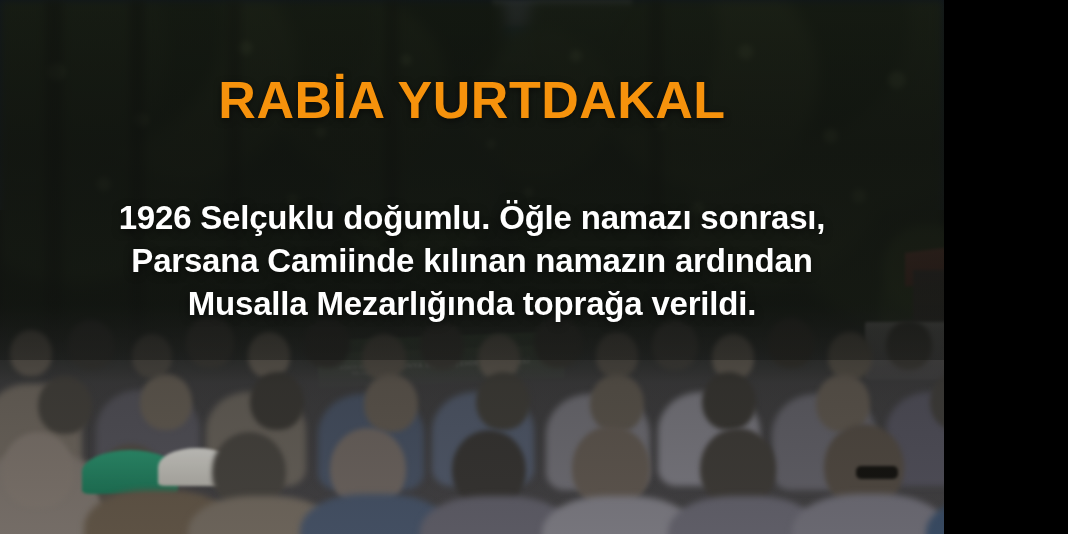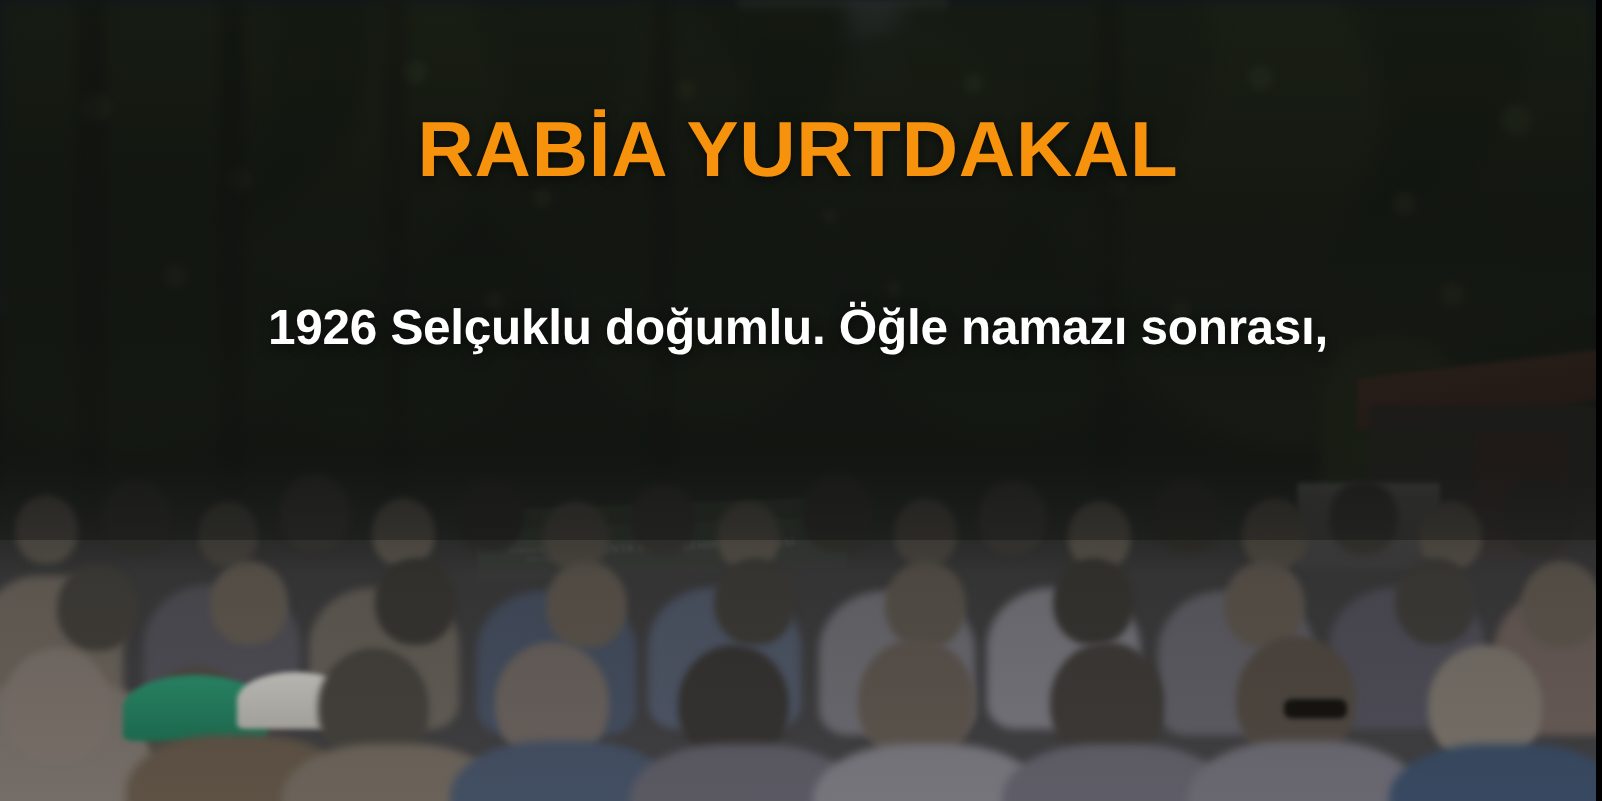--- a/index.html
+++ b/index.html
@@ -3,21 +3,21 @@
 <meta charset="utf-8">
 <title>Memorial Card</title>
 <style>
   html, body {
     margin: 0;
     padding: 0;
     background: #000;
   }
   #stage {
     position: relative;
-    width: 1064px;
+    width: 944px;
     height: 534px;
     overflow: hidden;
     font-family: "Liberation Sans", sans-serif;
     background: #1a1d18;
     user-select: none;
   }
 
   
   .layer { position: absolute; inset: 0; }
 
@@ -324,16 +324,18 @@
 
     <div class="scrim-top"></div>
     <div class="scrim"></div>
   </div>
 
   <div class="text-wrap">
     <h1 class="headline">RABİA YURTDAKAL</h1>
 
     <div class="subtext">
       <span class="ln">1926 Selçuklu doğumlu. Öğle namazı sonrası,</span>
+      <span class="ln">Parsana Camiinde kılınan namazın ardından</span>
+      <span class="ln">Musalla Mezarlığında toprağa verildi.</span>
     </div>
   </div>
 
 </div>
 
 </body></html>

